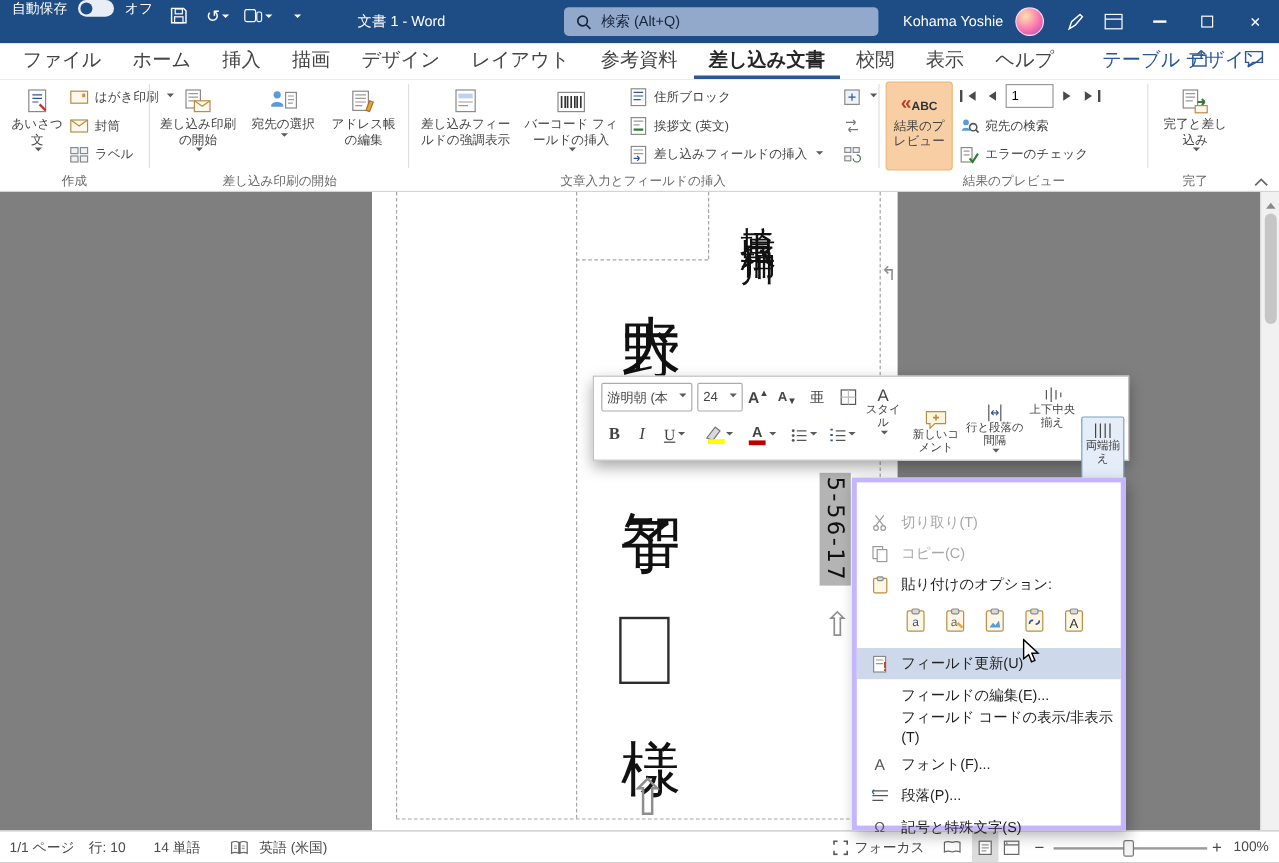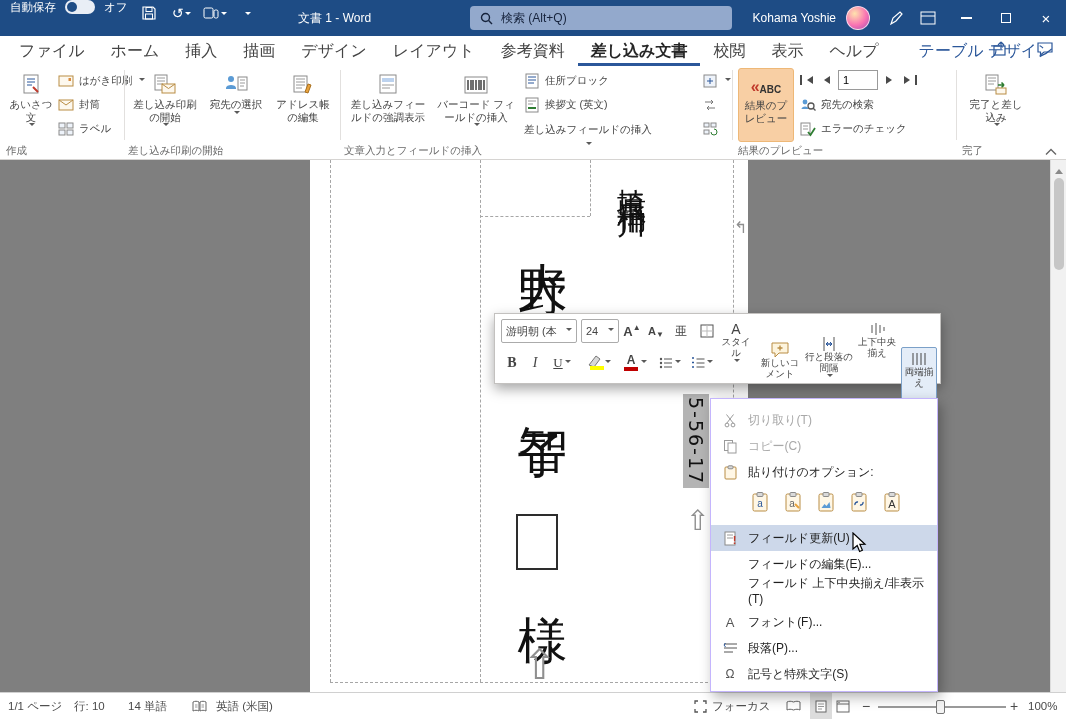--- a/index.html
+++ b/index.html
@@ -37,21 +37,21 @@
   .tab.ctx.first { margin-left:14px; }
   .tabrow-right { position:absolute; right:12px; top:4px; display:flex; gap:26px; }
 
   
   .ribbon { position:absolute; left:0; top:66px; width:1066px; height:94px; background:#fff; border-bottom:1px solid #d6d4d2; }
   .rlg { position:absolute; top:2px; height:74px; display:flex; flex-direction:column; align-items:center; text-align:center;
          font-size:10.5px; color:#444; line-height:1.2; padding-top:3px; border-radius:3px; }
   .rlg .ric { height:24px; display:flex; align-items:flex-end; justify-content:center; margin-bottom:3px; }
   .rlg .lab { line-break:anywhere; padding:0 1px; }
   .rsm { position:absolute; display:flex; align-items:center; gap:5px; font-size:10.5px; color:#444; height:22px; white-space:nowrap; }
-  .glab { position:absolute; top:78px; font-size:10.5px; color:#696969; text-align:left; white-space:nowrap; overflow:hidden; }
+  .glab { position:absolute; top:78px; font-size:10.5px; color:#696969; text-align:center; white-space:nowrap; overflow:hidden; }
   .gd { position:absolute; top:4px; height:70px; width:1px; background:#e2e0de; }
   .dd { display:inline-block; width:0; height:0; border:3.5px solid transparent; border-top-color:#5a5a5a; margin-left:2px; vertical-align:middle; }
   .rlg.on { background:#f8cfa4; border:1px solid #eeb877; }
   .recbox { width:40px; height:20px; border:1px solid #9a9a9a; font-size:11px; padding-left:4px; font-family:inherit; }
   .tri-l { width:0; height:0; border:4.5px solid transparent; border-right:6px solid #4a4a4a; display:inline-block; }
   .tri-r { width:0; height:0; border:4.5px solid transparent; border-left:6px solid #4a4a4a; display:inline-block; }
   .nav-bar { width:2px; height:10px; background:#4a4a4a; display:inline-block; }
   .navbtn { position:absolute; top:4px; height:20px; display:flex; align-items:center; gap:1px; }
 
   
@@ -79,21 +79,21 @@
               font-size:9.5px; color:#444; text-align:center; line-height:1.15; border-radius:2px; padding-top:3px; }
   .mt-right .lab { line-break:anywhere; }
   .mt-right.pressed { border:1px solid #7ba0c8; background:#e4edf8; }
   .bld { font-weight:bold; font-family:"Liberation Serif", serif; font-size:14px; }
   .ita { font-style:italic; font-family:"Liberation Serif", serif; font-size:14px; }
   .und { text-decoration:underline; font-family:"Liberation Serif", serif; font-size:13px; }
   .colorbar { position:absolute; left:3px; bottom:2px; width:14px; height:4px; }
 
   
   .ctxmenu { position:absolute; left:710px; top:398px; width:228px; height:294px; background:#fff;
-             border:1px solid #c4b5fd; box-shadow:3px 5px 12px rgba(0,0,0,.3); z-index:40; padding-top:8px; }
+             border:4px solid #c4b5fd; box-shadow:3px 5px 12px rgba(0,0,0,.3); z-index:40; padding-top:20px; }
   .cmi { display:flex; align-items:center; height:26px; padding-left:9px; gap:8px; font-size:12px; color:#1f1f1f; }
   .cmi.hl { background:#cdd8ea; }
   .cmi.dis { color:#a8a8a8; }
   .cmic { width:20px; display:flex; justify-content:center; align-items:center; flex:none; }
   .cm-spacer { height:6px; }
   .pasterow { display:flex; gap:7px; padding-left:36px; height:34px; align-items:center; }
   .pico { width:26px; height:26px; display:flex; align-items:center; justify-content:center; border:1px solid transparent; }
 
   
   .statusbar { position:absolute; left:0; top:692px; width:1066px; height:27px; background:#fff; border-top:1px solid #d0d0d0;
@@ -312,21 +312,21 @@
       <span>住所ブロック</span>
     </div>
     <div class="rsm" style="left:524px; top:28px;">
       <svg width="16" height="16" viewBox="0 0 16 16">
           <rect x="2" y="1" width="12" height="14" fill="#fff" stroke="#8a8a8a"></rect>
           <path d="M4 4h8M4 7h5" stroke="#9a9a9a" fill="none"></path>
           <path d="M4 11h8" stroke="#2e7d32" stroke-width="2"></path>
         </svg>
       <span>挨拶文 (英文)</span>
     </div>
-    <div class="rsm" style="left:524px; top:52px;flex-direction:column;">
+    <div class="rsm" style="left:524px; top:52px;">
       <svg width="16" height="16" viewBox="0 0 16 16">
           <rect x="2" y="1" width="12" height="14" fill="#fff" stroke="#8a8a8a"></rect>
           <path d="M4 4h8M4 7h8" stroke="#9a9a9a" fill="none"></path>
           <path d="M4 11h5m0 0l-2-2m2 2l-2 2" stroke="#2b579a" fill="none"></path>
         </svg>
       <span>差し込みフィールドの挿入</span>
       <span class="dd"></span>
     </div>
     <div class="rsm" style="left:702px; top:4px;">
       <svg width="16" height="16" viewBox="0 0 16 16">
@@ -617,21 +617,21 @@
           </svg>
       </span>
       <span>フィールド更新(U)</span>
     </div>
     <div class="cmi">
       <span class="cmic"></span>
       <span>フィールドの編集(E)...</span>
     </div>
     <div class="cmi">
       <span class="cmic"></span>
-      <span>フィールド 上下中央揃え/非表示(T)</span>
+      <span>フィールド コードの表示/非表示(T)</span>
     </div>
     <div class="cm-spacer"></div>
     <div class="cmi">
       <span class="cmic">
           <span style="font-size:13px; color:#555;">A</span>
         </span>
       <span>フォント(F)...</span>
     </div>
     <div class="cmi">
       <span class="cmic">

